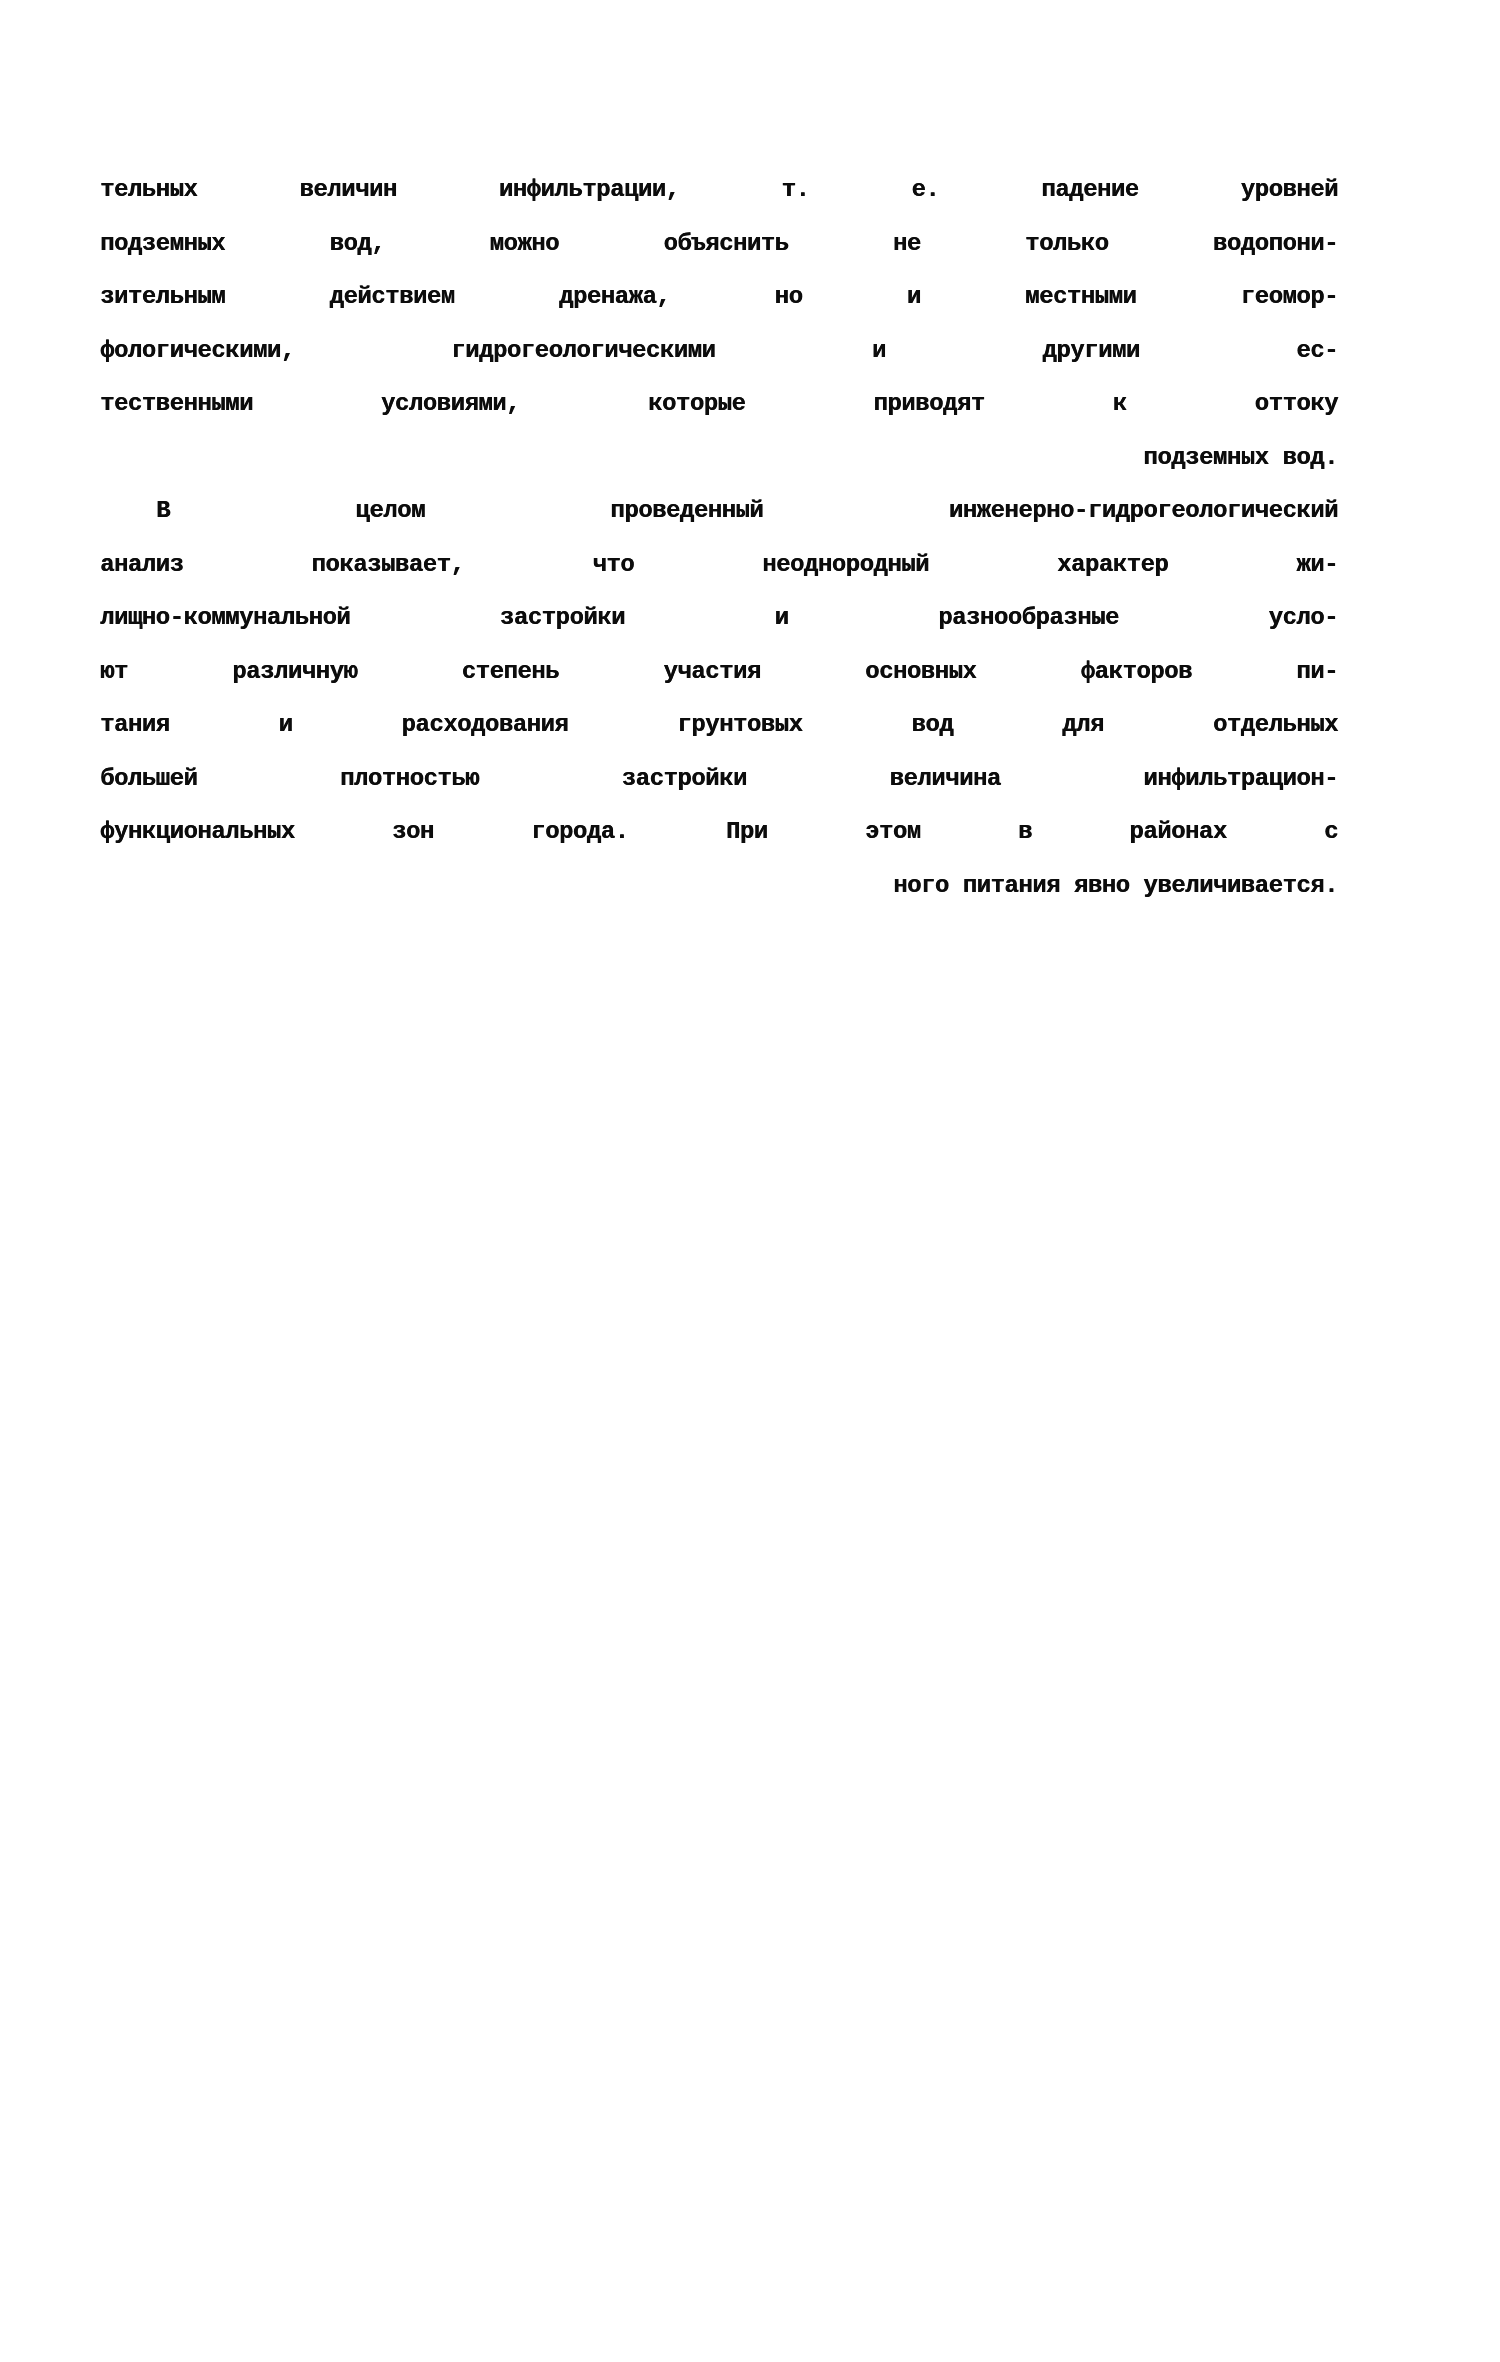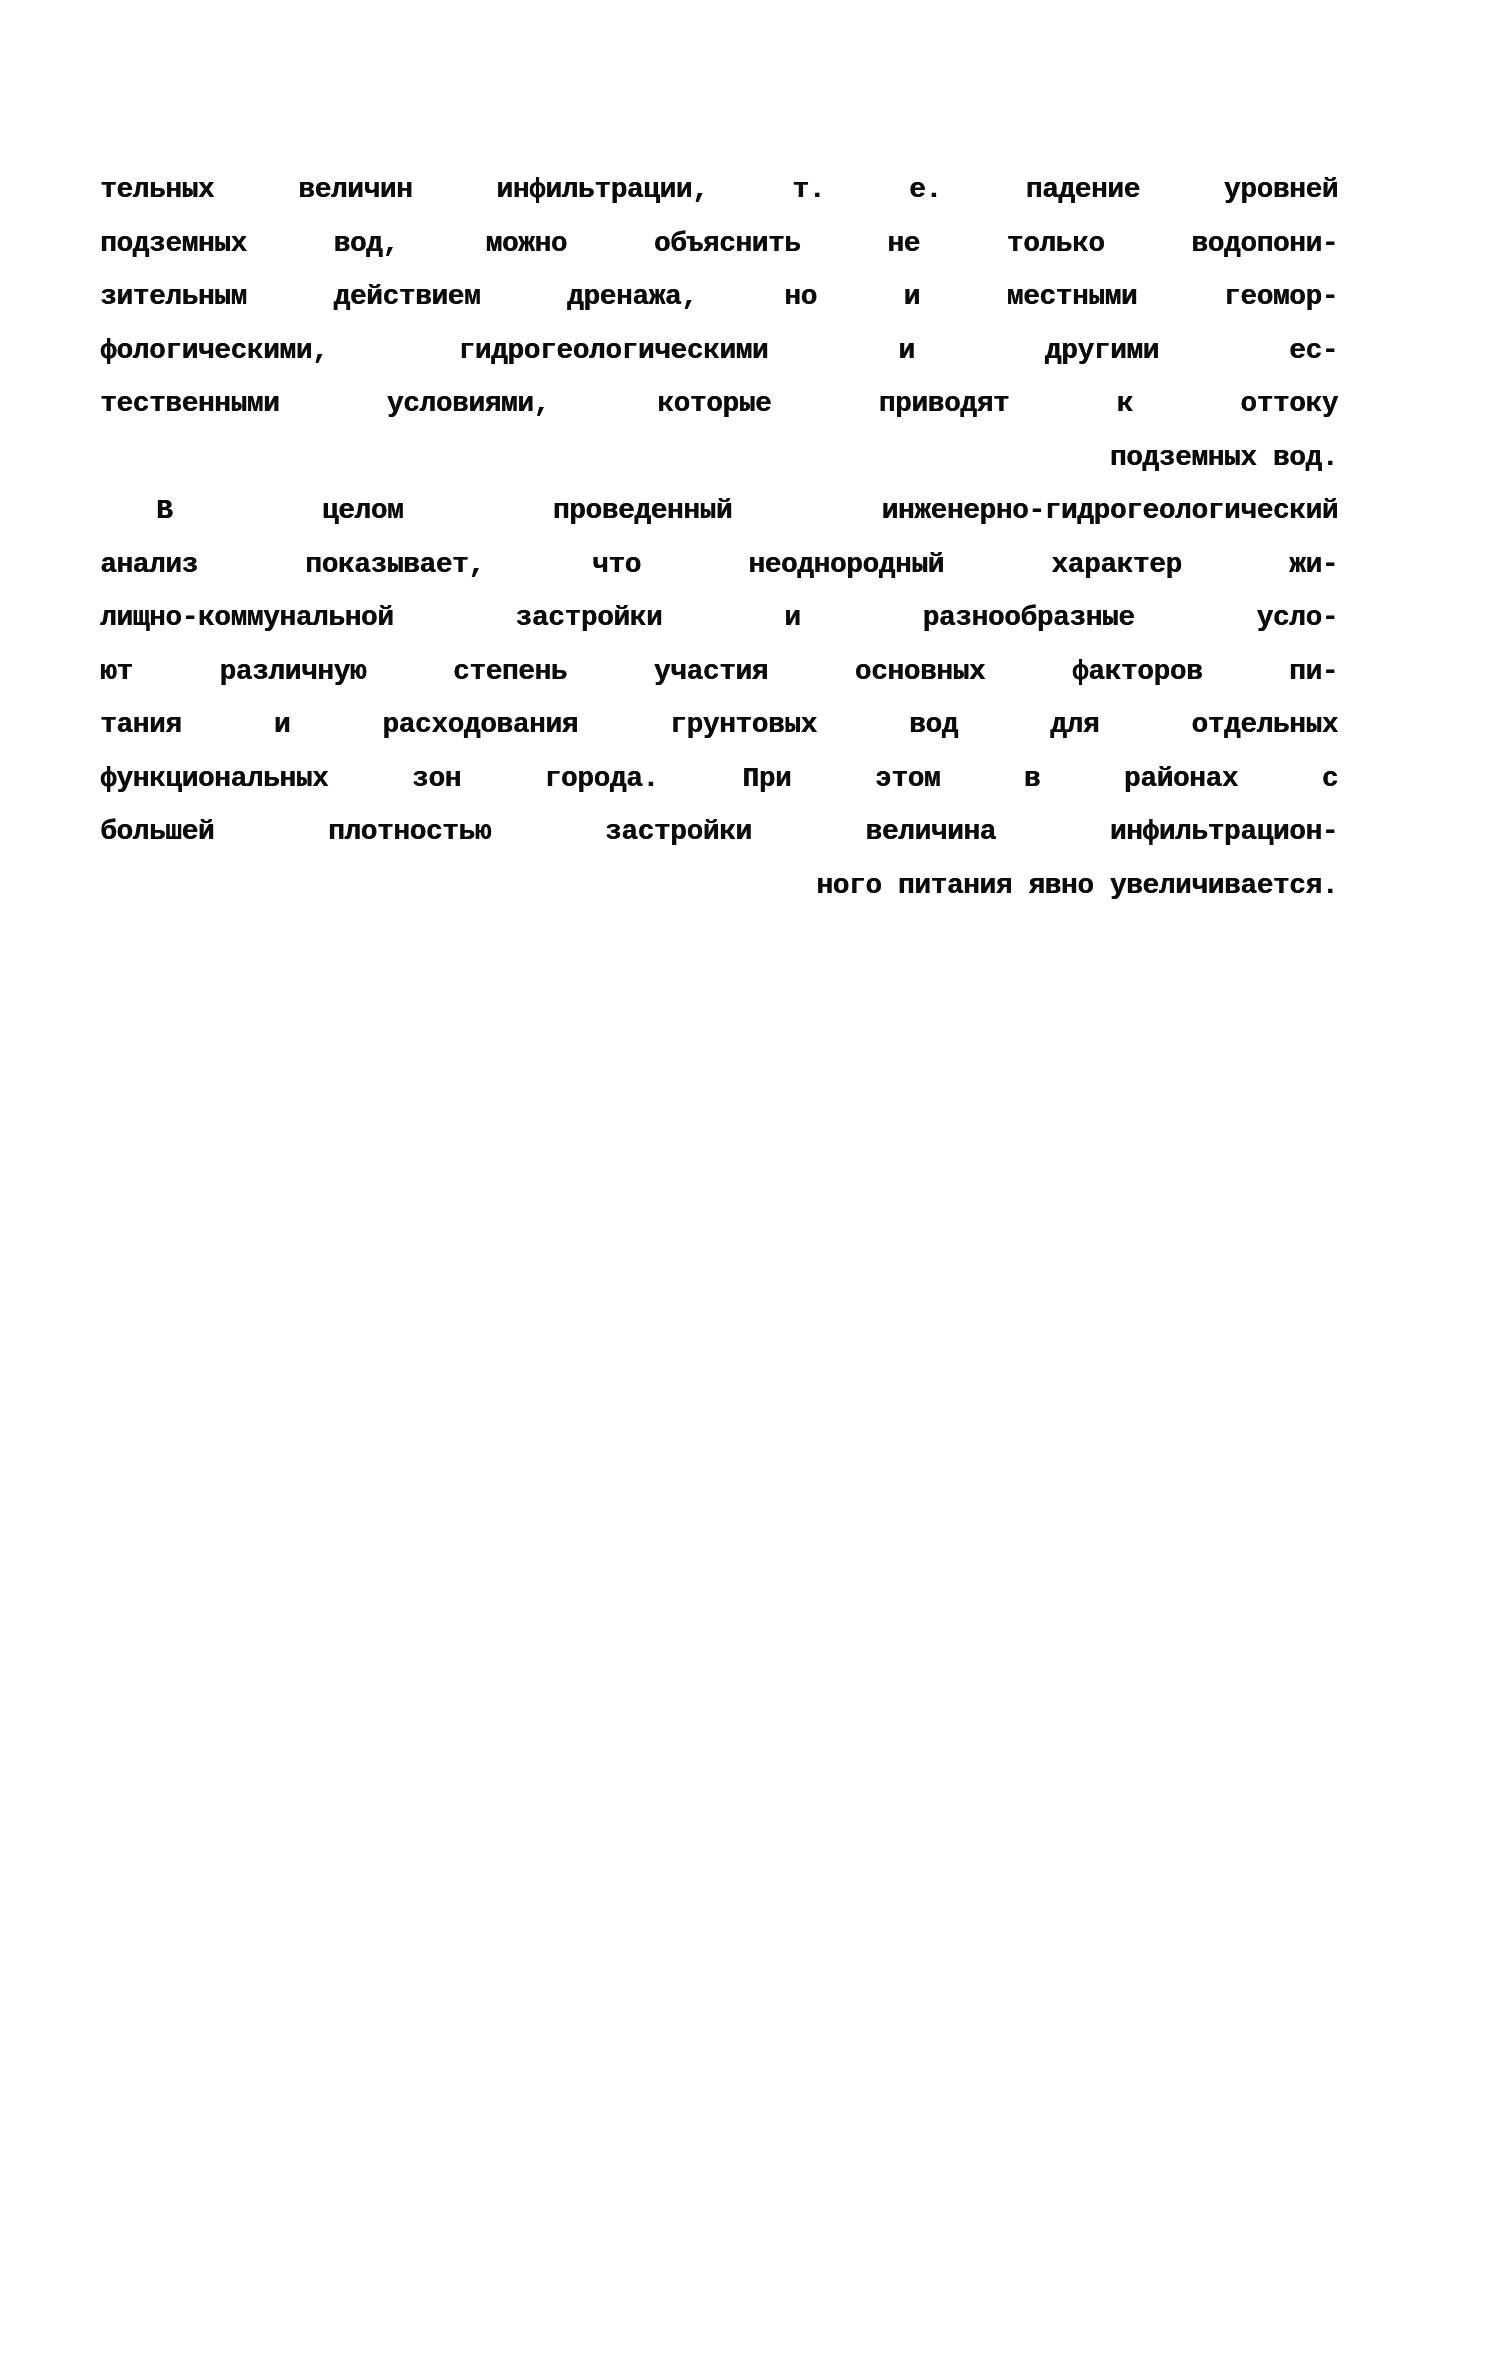--- a/index.html
+++ b/index.html
@@ -19,21 +19,21 @@
     background: #ffffff;
   }
   .text-block {
     position: absolute;
     left: 100px;
     right: 162px;
     top: 163px;
     color: #0c0c0c;
     font-family: "Liberation Mono", "DejaVu Sans Mono", monospace;
     font-weight: 700;
-    font-size: 28px;
+    font-size: 24px;
     line-height: 53.5px;
     letter-spacing: -0.5px;
     
     text-shadow: 0.4px 0 0 #0c0c0c;
   }
   .line {
     margin: 0;
     padding: 0;
     height: 53.5px;
     white-space: nowrap;
@@ -61,18 +61,18 @@
     <p class="line justify">зительным действием дренажа, но и местными геомор-</p>
     <p class="line justify">фологическими, гидрогеологическими и другими ес-</p>
     <p class="line justify">тественными условиями, которые приводят к оттоку</p>
     <p class="line last">подземных вод.</p>
 
     <p class="line justify indent">В целом проведенный инженерно-гидрогеологический</p>
     <p class="line justify">анализ показывает, что неоднородный характер жи-</p>
     <p class="line justify">лищно-коммунальной застройки и разнообразные усло-</p>
     <p class="line justify">ют различную степень участия основных факторов пи-</p>
     <p class="line justify">тания и расходования грунтовых вод для отдельных</p>
+    <p class="line justify">большей плотностью застройки величина инфильтрацион-</p>
     <p class="line justify">функциональных зон города. При этом в районах с</p>
-    <p class="line justify">большей плотностью застройки величина инфильтрацион-</p>
     <p class="line last">ного питания явно увеличивается.</p>
 
   </div>
 </div>
 
 </body></html>

